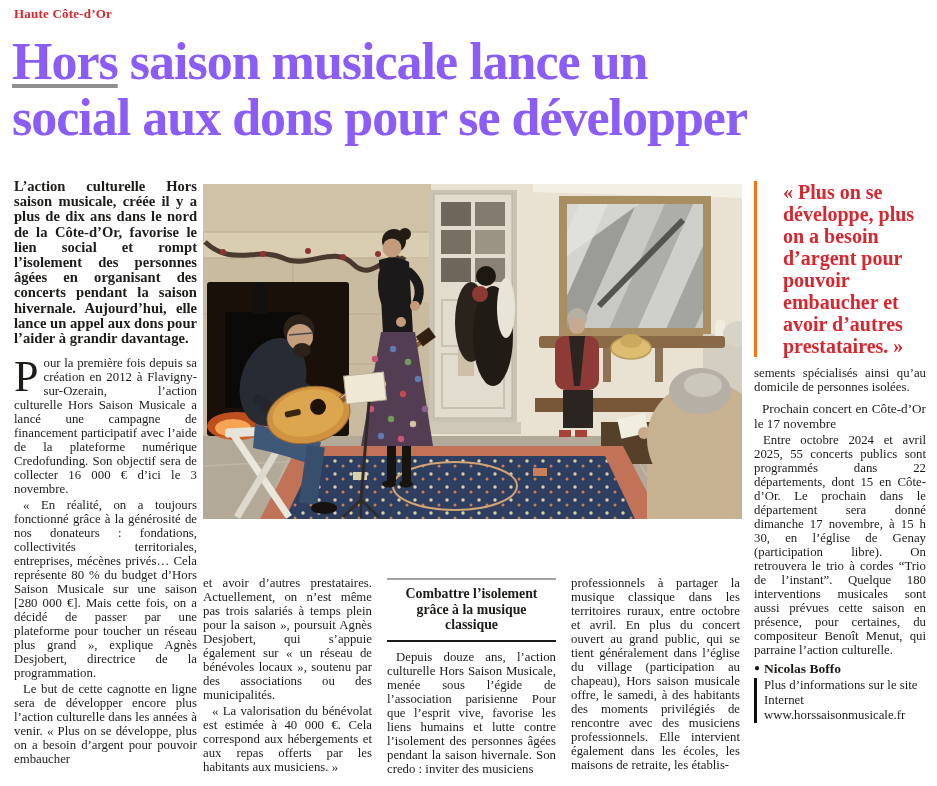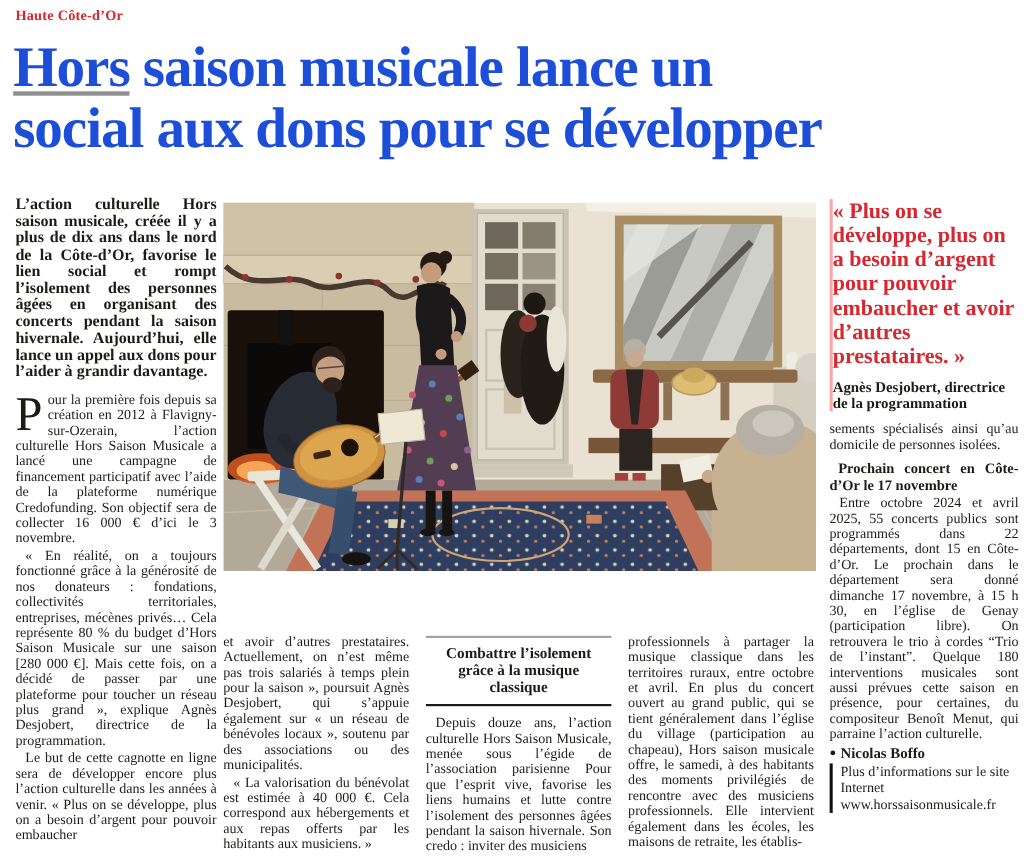--- a/index.html
+++ b/index.html
@@ -1,21 +1,21 @@
 <!DOCTYPE html>
 <html><head>
 <meta charset="utf-8">
 <style>
   html,body{margin:0;padding:0;background:#ffffff;}
   .page{position:relative;width:937px;height:786px;background:#ffffff;overflow:hidden;
         font-family:"Liberation Serif","DejaVu Serif",serif;color:#1d1b18;}
   .kicker{position:absolute;left:14px;top:6px;font-size:13px;font-weight:bold;
           color:#d8262e;letter-spacing:.2px;}
   .headline{position:absolute;left:12px;top:34px;width:920px;margin:0;
-            font-size:52px;line-height:56px;font-weight:bold;letter-spacing:-1px;color:#1d4ed8;}
+            font-size:52px;line-height:56px;font-weight:bold;letter-spacing:-1px;color:#8b5cf6;}
   .hl-underline{text-decoration:underline;text-decoration-color:#8f8f8f;
                 text-decoration-thickness:4px;text-underline-offset:5px;}
   p{margin:0;}
   .body{font-size:12.8px;line-height:14px;text-align:justify;margin-bottom:2px;}
   .indent{text-indent:9px;}
   .col-left{position:absolute;left:14px;top:179px;width:183px;height:604px;overflow:hidden;}
   .intro{font-weight:bold;font-size:14.6px;line-height:15.2px;text-align:justify;margin-bottom:10px;}
   .dropcap{float:left;font-size:44px;line-height:36px;padding:3px 5px 0 0;}
   .photo-block{position:absolute;left:203px;top:184px;width:539px;}
   .photo{width:539px;height:335px;overflow:hidden;}
@@ -23,24 +23,24 @@
   .caption{margin-top:5px;font-size:14px;line-height:17px;text-align:left;}
   .cap-bold{font-weight:bold;}
   .cap-credit{font-size:12.5px;color:#3c3a36;}
   .center-cols{position:absolute;left:203px;top:576px;width:539px;height:222px;
                display:flex;gap:15px;overflow:hidden;}
   .ccol{width:169px;flex:0 0 169px;overflow:hidden;}
   .subhead-box{border-top:2px solid #a3a3a3;border-bottom:2px solid #1a1a1a;
                text-align:center;font-weight:bold;font-size:13.8px;line-height:15.5px;
                padding:6px 2px 7px;margin:2px 0 8px;}
   .col-right{position:absolute;left:754px;top:181px;width:172px;height:602px;overflow:hidden;}
-  .quote-block{border-left:3px solid #fca5a5;padding-left:0;margin-bottom:9px;}
+  .quote-block{border-left:3px solid #f97316;padding-left:26px;margin-bottom:9px;}
   .quote-text{color:#d8262e;font-weight:bold;font-size:20px;line-height:22px;margin-bottom:9px;}
   .quote-attr{font-weight:bold;font-size:13.5px;line-height:15px;}
-  .r-subhead{font-weight:bold;font-size:13.2px;line-height:15px;margin-top:7px;text-indent:8px;}
+  .r-subhead{font-weight:normal;font-size:13.2px;line-height:15px;margin-top:7px;text-indent:8px;}
   .byline{font-weight:bold;font-size:13.5px;line-height:17px;margin-top:2px;}
   .bullet{font-size:10px;margin-right:4px;vertical-align:2px;}
   .info{border-left:3px solid #101010;padding-left:7px;margin-top:1px;
         font-size:12.8px;line-height:15px;}
 </style>
 </head>
 <body>
 
 <div class="page">
 
@@ -272,21 +272,20 @@
       <p class="body indent">Depuis douze ans, l’action culturelle Hors Saison Musicale, menée sous l’égide de l’association parisienne Pour que l’esprit vive, favorise les liens humains et lutte contre l’isolement des personnes âgées pendant la saison hivernale. Son credo : inviter des musiciens</p>
     </div>
     <div class="ccol">
       <p class="body">professionnels à partager la musique classique dans les territoires ruraux, entre octobre et avril. En plus du concert ouvert au grand public, qui se tient généralement dans l’église du village (participation au chapeau), Hors saison musicale offre, le samedi, à des habitants des moments privilégiés de rencontre avec des musiciens professionnels. Elle intervient également dans les écoles, les maisons de retraite, les établis-</p>
     </div>
   </div>
 
   <div class="col-right">
     <div class="quote-block">
       <p class="quote-text">« Plus on se développe, plus on a besoin d’argent pour pouvoir embaucher et avoir d’autres prestataires. »</p>
-      <p class="quote-attr">Agnès Desjobert, directrice de la programmation</p>
     </div>
     <p class="body">sements spécialisés ainsi qu’au domicile de personnes isolées.</p>
     <p class="body r-subhead">Prochain concert en Côte-d’Or le 17 novembre</p>
     <p class="body indent">Entre octobre 2024 et avril 2025, 55 concerts publics sont programmés dans 22 départements, dont 15 en Côte-d’Or. Le prochain dans le département sera donné dimanche 17 novembre, à 15 h 30, en l’église de Genay (participation libre). On retrouvera le trio à cordes “Trio de l’instant”. Quelque 180 interventions musicales sont aussi prévues cette saison en présence, pour certaines, du compositeur Benoît Menut, qui parraine l’action culturelle.</p>
     <p class="byline"><span class="bullet">●</span><span>Nicolas Boffo</span></p>
     <div class="info">
       <p>Plus d’informations sur le site Internet www.horssaisonmusicale.fr</p>
     </div>
   </div>
 

